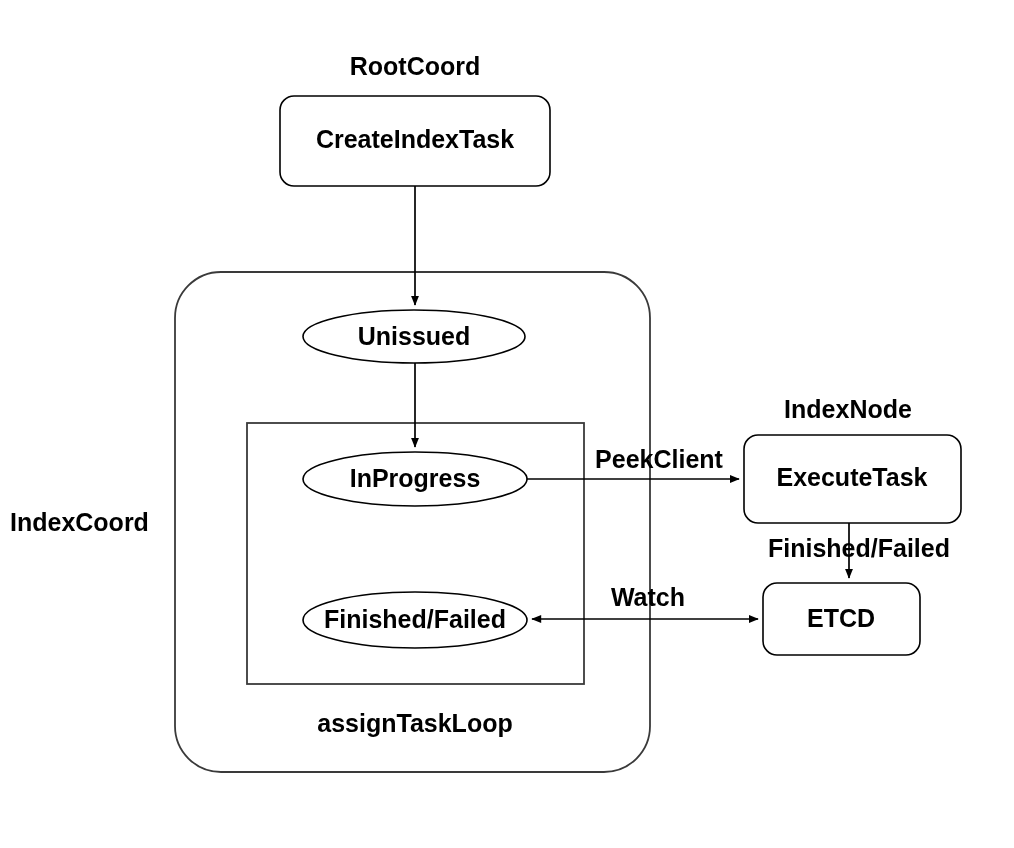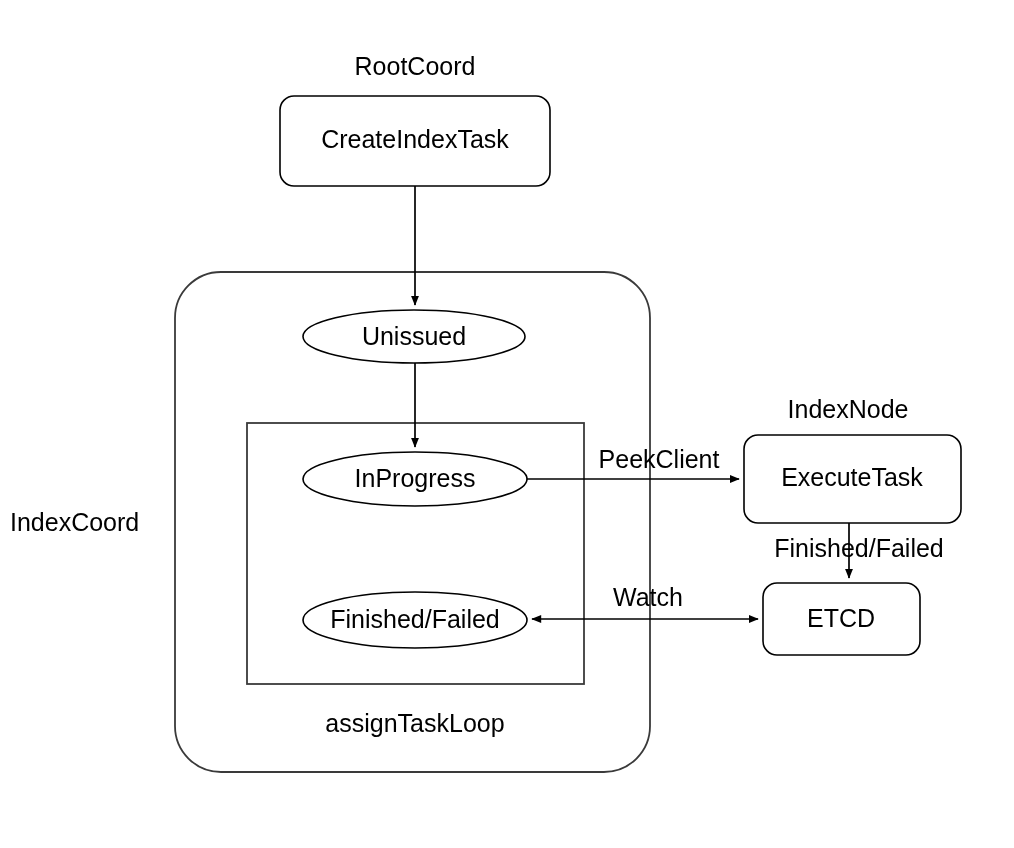--- a/index.html
+++ b/index.html
@@ -11,20 +11,21 @@
   body {
     font-family: "Liberation Sans", sans-serif;
     color: #000000;
   }
   #diagram-root {
     position: relative;
     width: 1014px;
     height: 848px;
     background: #ffffff;
     overflow: hidden;
+    font-weight: bold;
   }
   #diagram-svg {
     position: absolute;
     left: 0;
     top: 0;
     width: 1014px;
     height: 848px;
     display: block;
   }
   .shape-stroke {

